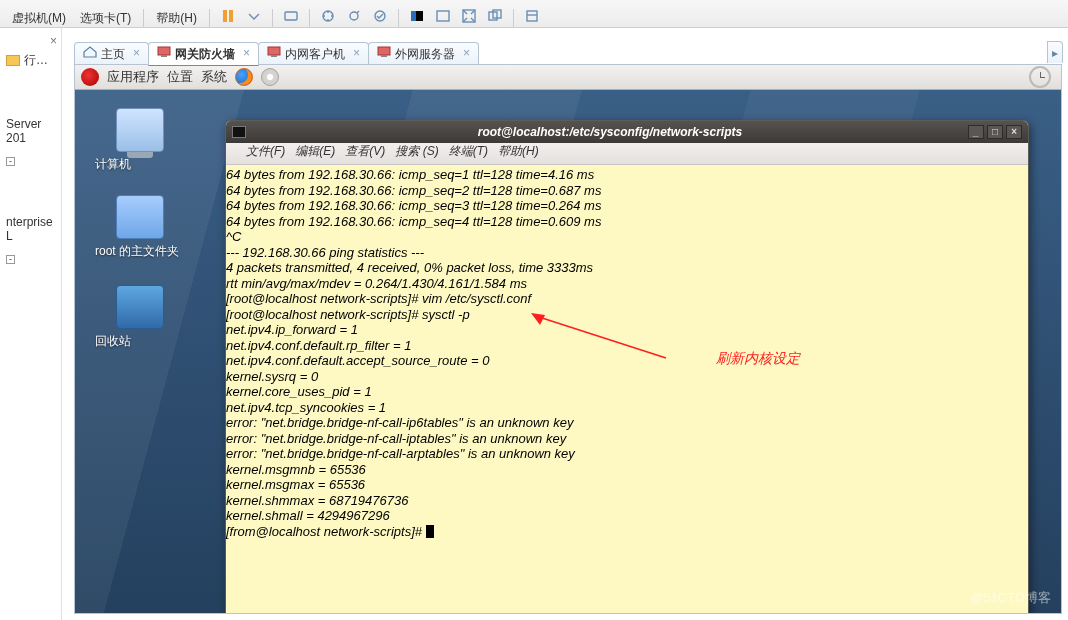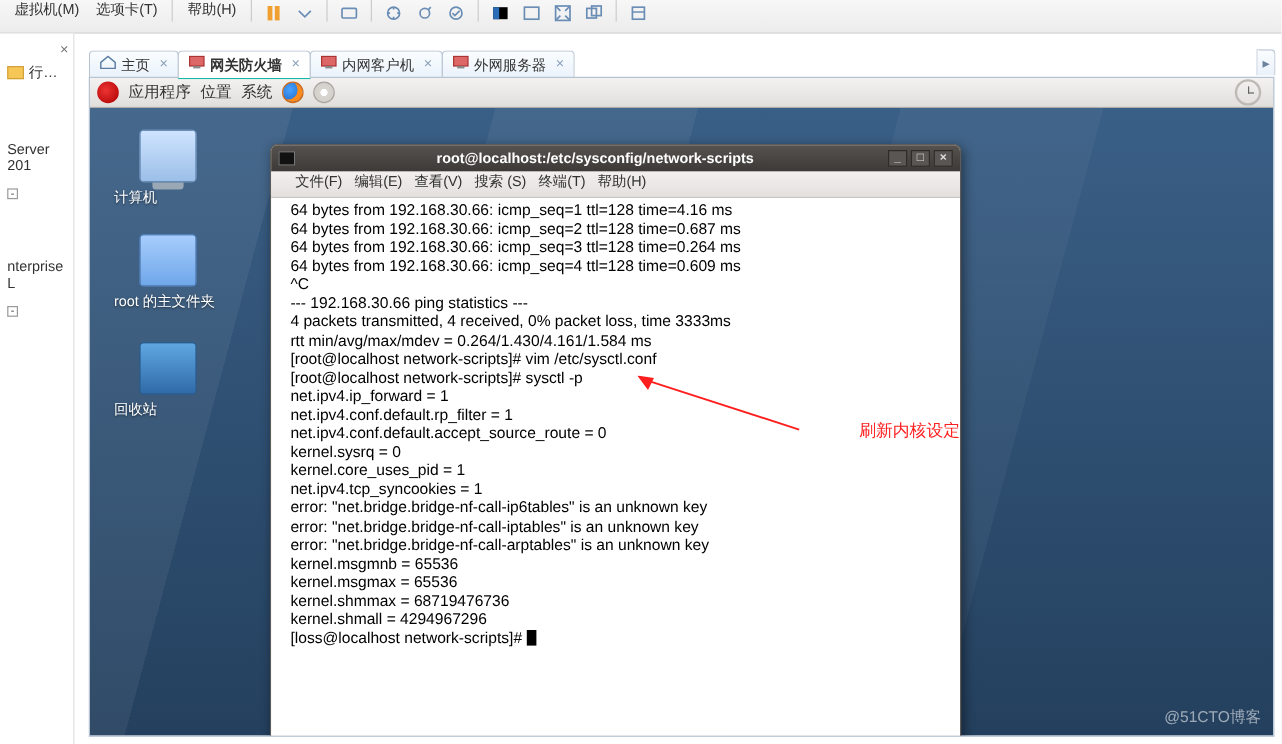--- a/index.html
+++ b/index.html
@@ -1,19 +1,19 @@
 <!DOCTYPE html>
 <html><head>
 <meta charset="utf-8">
 <style>
   * { box-sizing: border-box; margin: 0; padding: 0; font-family: "Microsoft YaHei", Tahoma, sans-serif; }
   body { width: 1068px; height: 620px; overflow: hidden; background: #fff; font-size: 12px; color: #333; position: relative; }
 
   
-  .host-toolbar { height: 28px; background: linear-gradient(#f7f7f7,#ececec); border-bottom: 1px solid #cfcfcf; display:flex; align-items:flex-start; padding:0 6px; gap:2px; }
+  .host-toolbar { height: 28px; background: linear-gradient(#f7f7f7,#ececec); border-bottom: 1px solid #cfcfcf; display:flex; align-items:flex-end; padding:0 6px; gap:2px; }
   .host-toolbar .menu-text { padding:0 6px; }
   .host-toolbar .sep { width:1px; height:18px; background:#ccc; margin:0 4px; }
   .tb-btn { width:24px; height:22px; display:flex; align-items:center; justify-content:center; border-radius:2px; }
   .tb-btn svg { width:16px; height:16px; }
   .pause-icon rect{fill:#f0a030;}
   .tb-grey path,.tb-grey rect,.tb-grey circle{fill:none;stroke:#6a8db5;stroke-width:1.4;}
 
   
   .left-pane { position:absolute; left:0; top:28px; bottom:0; width:62px; background:#fff; border-right:1px solid #e0e0e0; padding:6px 4px; }
   .left-pane .close-x { float:right; color:#777; cursor:pointer; }
@@ -48,28 +48,28 @@
       linear-gradient(#3a5f86,#24405e);
   }
   .desk-icon{position:absolute;width:90px;text-align:left;color:#fff;font-size:12px;text-shadow:0 1px 2px rgba(0,0,0,.6);}
   .desk-icon .glyph{width:48px;height:44px;margin:0 auto 4px;border-radius:4px;}
   .computer-glyph{background:linear-gradient(#cfe4ff,#9bbfe8);border:1px solid #6f93bd;position:relative;}
   .computer-glyph::after{content:"";position:absolute;left:10px;right:10px;bottom:-7px;height:6px;background:#9aa7b5;border-radius:0 0 3px 3px;}
   .folder-glyph{background:linear-gradient(#a7cdfd,#6fa7e9);border:1px solid #4f7fb9;}
   .trash-glyph{background:linear-gradient(#5fa7e2,#2f6aa7);border:1px solid #295c90;border-radius:6px 6px 8px 8px;}
 
   
-  .term-window{position:absolute;left:150px;top:30px;width:576px;background:#efeceb;border:1px solid #5e5b58;border-radius:6px 6px 0 0;box-shadow:2px 3px 10px rgba(0,0,0,.45);}
+  .term-window{position:absolute;left:150px;top:30px;width:804px;background:#efeceb;border:1px solid #5e5b58;border-radius:6px 6px 0 0;box-shadow:2px 3px 10px rgba(0,0,0,.45);font-style:italic;}
   .term-titlebar{height:22px;background:linear-gradient(#56524f,#3c3936);border-radius:5px 5px 0 0;display:flex;align-items:center;color:#fff;font-weight:bold;font-size:12px;padding:0 6px;}
   .term-titlebar .t-icon{width:14px;height:12px;background:#111;border:1px solid #777;margin-right:6px;}
   .term-titlebar .title-txt{flex:1;text-align:center;}
   .win-btns{display:flex;gap:3px;}
   .win-btn{width:16px;height:14px;background:#5a5653;border:1px solid #2e2b29;color:#ddd;font-size:10px;line-height:12px;text-align:center;}
   .term-menubar{height:22px;background:linear-gradient(#f2efee,#e3e0de);border-bottom:1px solid #c8c5c2;display:flex;align-items:flex-start;padding:0 20px;gap:10px;font-size:12px;}
-  .term-body{background:#ffffff;min-height:390px;padding:2px 16px;font-family:"DejaVu Sans Mono","Courier New",monospace;font-size:13px;line-height:15.5px;color:#000;white-space:pre;position:relative;}
+  .term-body{background:#fef9c3;min-height:390px;padding:2px 0;font-family:"DejaVu Sans Mono","Courier New",monospace;font-size:13px;line-height:15.5px;color:#000;white-space:pre;position:relative;}
   .cursor-block{display:inline-block;width:8px;height:13px;background:#000;vertical-align:-2px;}
 
   
   .anno-text{position:absolute;color:#ff1e1e;font-size:14px;margin-left:45px;}
   .anno-svg{position:absolute;pointer-events:none;}
   .anno-svg line{stroke:#ff1e1e;stroke-width:1.6;}
   .anno-svg polygon{fill:#ff1e1e;}
 
   .watermark{position:absolute;right:10px;bottom:6px;color:rgba(255,255,255,.55);font-size:13px;margin-left:20px;}
   .side-arrow{position:absolute;right:-1px;top:1px;width:16px;height:22px;border:1px solid #b6c3d2;border-bottom:none;border-top-right-radius:4px;background:linear-gradient(#fafdff,#e9f1fa);text-align:center;line-height:22px;color:#6a849f;}
@@ -259,21 +259,21 @@
 kernel.sysrq = 0
 kernel.core_uses_pid = 1
 net.ipv4.tcp_syncookies = 1
 error: "net.bridge.bridge-nf-call-ip6tables" is an unknown key
 error: "net.bridge.bridge-nf-call-iptables" is an unknown key
 error: "net.bridge.bridge-nf-call-arptables" is an unknown key
 kernel.msgmnb = 65536
 kernel.msgmax = 65536
 kernel.shmmax = 68719476736
 kernel.shmall = 4294967296
-</div><span>[loss@localhost network-scripts]# </span><span class="cursor-block"></span>
+</div><span>[from@localhost network-scripts]# </span><span class="cursor-block"></span>
 
         
         <svg class="anno-svg" style="left:305px;top:148px;width:140px;height:50px;" viewBox="0 0 140 50">
           <line x1="135" y1="45" x2="8" y2="4"></line>
           <polygon points="0,0 14,2 9,12"></polygon>
         </svg>
         <span class="anno-text" style="left:445px;top:186px;">刷新内核设定</span>
       </div>
     </div>
 

